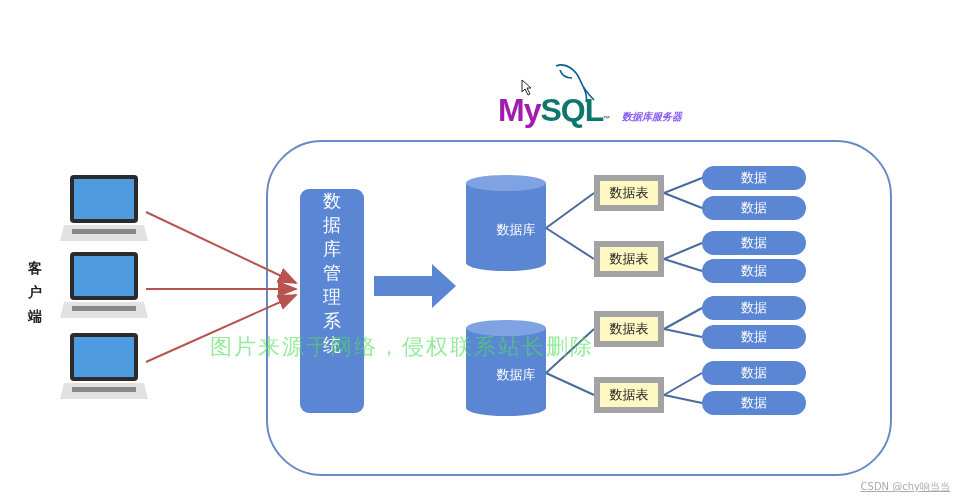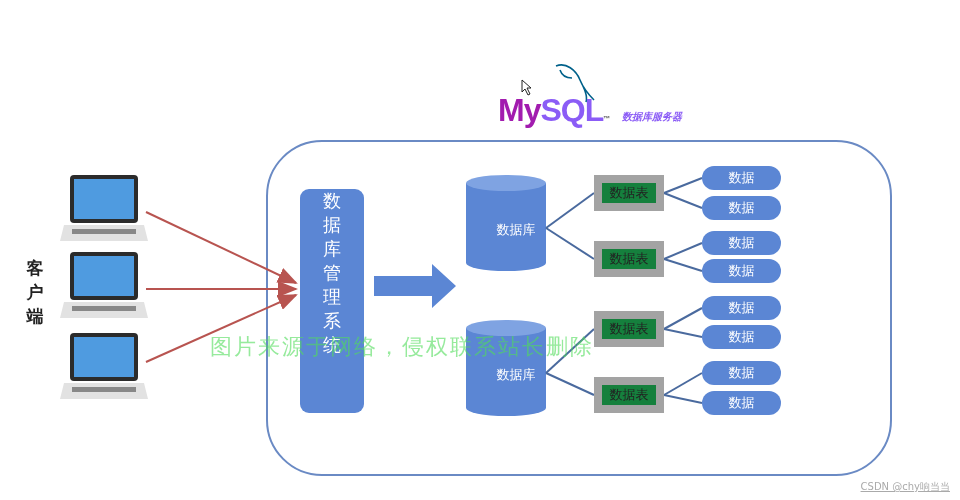--- a/index.html
+++ b/index.html
@@ -2,33 +2,33 @@
 <html><head>
 <meta charset="utf-8">
 <style>
   html, body { margin:0; padding:0; }
   body { width:960px; height:500px; background:#ffffff; position:relative; overflow:hidden;
          font-family:"DejaVu Sans", sans-serif; }
   #stage { position:absolute; left:0; top:0; width:960px; height:500px; }
   .logo-text { position:absolute; left:498px; top:92px; font-family:"Liberation Sans", sans-serif;
                font-size:32px; font-weight:bold; letter-spacing:-1px; }
   .logo-my { color:#a21caf; }
-  .logo-sql { color:#8b5cf6; }
+  .logo-sql { color:#0f766e; }
   .logo-tm { font-size:7px; color:#555; vertical-align:baseline; }
   .server-label { position:absolute; left:622px; top:110px; font-size:10px; font-weight:bold; color:#8b5cf6;font-style:italic; }
-  .client-label { position:absolute; left:26px; top:256px; width:18px; font-size:17px; font-weight:bold;
+  .client-label { position:absolute; left:26px; top:256px; width:18px; font-size:14px; font-weight:bold;
                   color:#222; line-height:24px; text-align:center; }
   .dbms { position:absolute; left:300px; top:189px; width:64px; height:224px; background:#5b86d4;
           border-radius:9px; color:#fff; font-size:18px; text-align:center; display:flex;
           align-items:flex-start; justify-content:center; }
   .dbms span { display:block; width:20px; line-height:24px; word-break:break-all; }
-  .table-box { position:absolute; width:70px; height:36px; background:#15803d; border:8px solid #a3a3a3;
+  .table-box { position:absolute; width:70px; height:36px; background:#fef9c3; border:6px solid #a3a3a3;
                box-sizing:border-box; font-size:13px; color:#222; display:flex; align-items:center;
                justify-content:center; }
-  .data-pill { position:absolute; width:79px; height:24px; background:#5b86d4; border-radius:12px;
+  .data-pill { position:absolute; width:104px; height:24px; background:#5b86d4; border-radius:12px;
                color:#fff; font-size:13px; display:flex; align-items:center; justify-content:center; }
   .db-label { position:absolute; width:80px; font-size:13px; color:#fff; text-align:center;padding-left:10px; }
   .watermark { position:absolute; left:210px; top:332px; font-size:22px; color:rgba(80,220,90,0.6);
                letter-spacing:2px; white-space:nowrap; }
   .credit { position:absolute; right:10px; bottom:6px; font-size:10px; color:#aaa;text-decoration:underline; }
 </style>
 </head>
 <body>
 
 <svg id="stage" viewBox="0 0 960 500" xmlns="http://www.w3.org/2000/svg">

